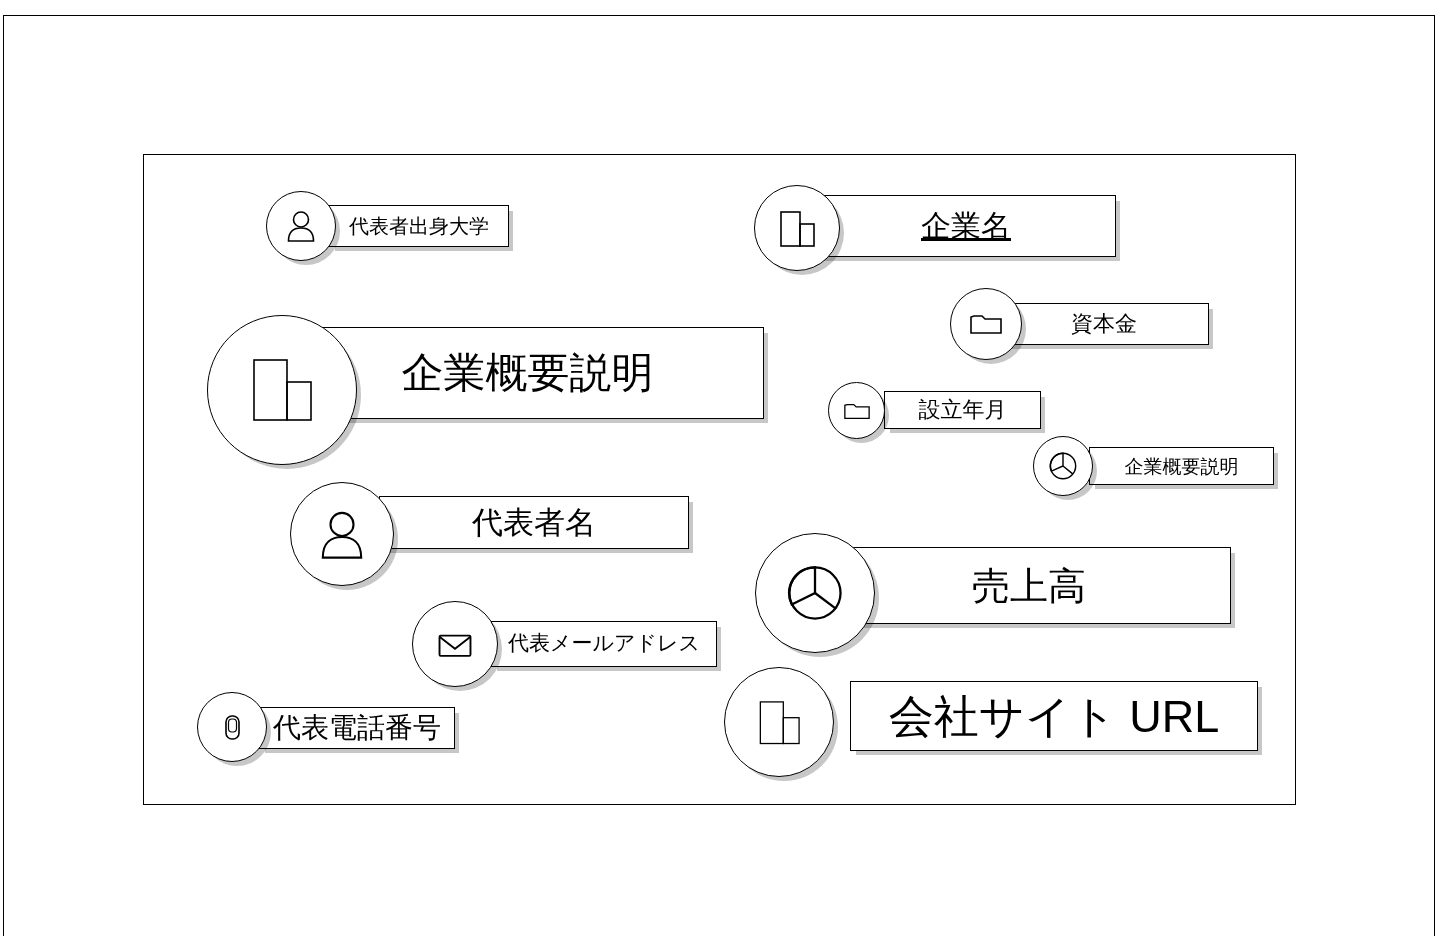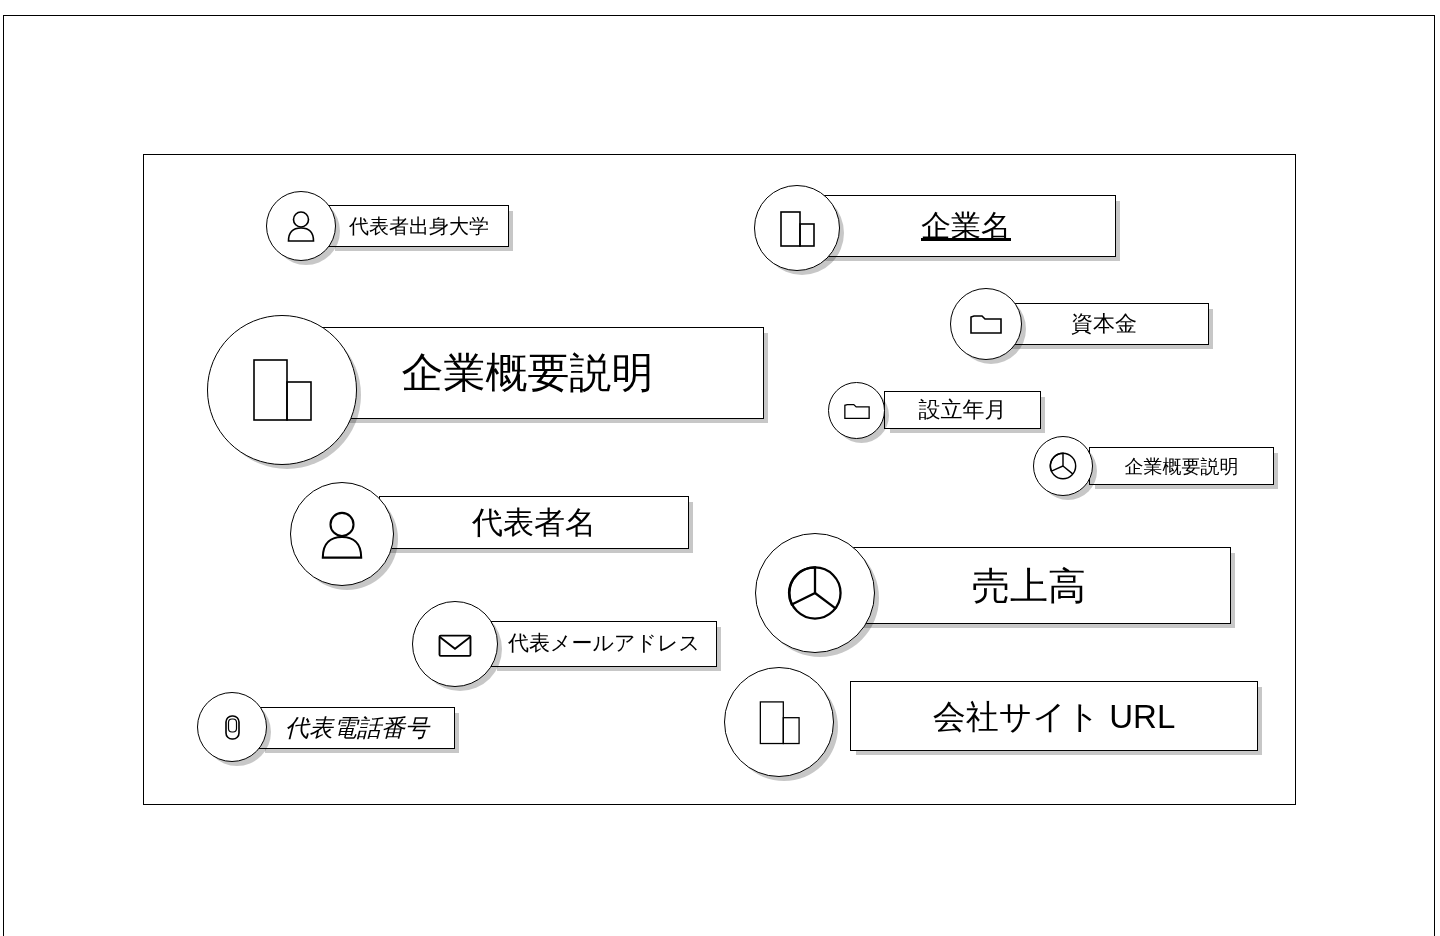--- a/index.html
+++ b/index.html
@@ -196,33 +196,33 @@
       <div class="circ" style="left:268px; top:446px; width:86px; height:86px;">
         <svg width="50" height="50" viewBox="0 0 42 42">
           <rect x="8" y="14" width="26" height="17" rx="1" fill="none" stroke="#000" stroke-width="1.6"></rect>
           <path d="M8 15 L21 25 L34 15" fill="none" stroke="#000" stroke-width="1.6"></path>
         </svg>
       </div>
     </div>
 
     <div class="item">
       <div class="bar" style="left:115px; top:552px; width:196px; height:42px;">
-        <span class="bar-label" style="font-size:24px;font-style:italic;">代表電話番号</span>
+        <span class="bar-label" style="font-size:28px;">代表電話番号</span>
       </div>
       <div class="circ" style="left:53px; top:537px; width:70px; height:70px;">
         <svg width="42" height="42" viewBox="0 0 42 42">
           <rect x="15" y="10" width="13" height="23" rx="6" fill="none" stroke="#000" stroke-width="1.6"></rect>
           <rect x="17.5" y="13" width="8" height="13" rx="3.5" fill="none" stroke="#000" stroke-width="1.2"></rect>
         </svg>
       </div>
     </div>
 
     <div class="item">
       <div class="bar" style="left:706px; top:526px; width:408px; height:70px;">
-        <span class="bar-label" style="font-size:33px;">会社サイト URL</span>
+        <span class="bar-label" style="font-size:45px;">会社サイト URL</span>
       </div>
       <div class="circ" style="left:580px; top:512px; width:110px; height:110px;">
         <svg width="66" height="66" viewBox="0 0 92 92">
           <rect x="20" y="18" width="32" height="58" fill="none" stroke="#000" stroke-width="1.8"></rect>
           <rect x="52" y="40" width="22" height="36" fill="none" stroke="#000" stroke-width="1.8"></rect>
         </svg>
       </div>
     </div>
 
   </div>

